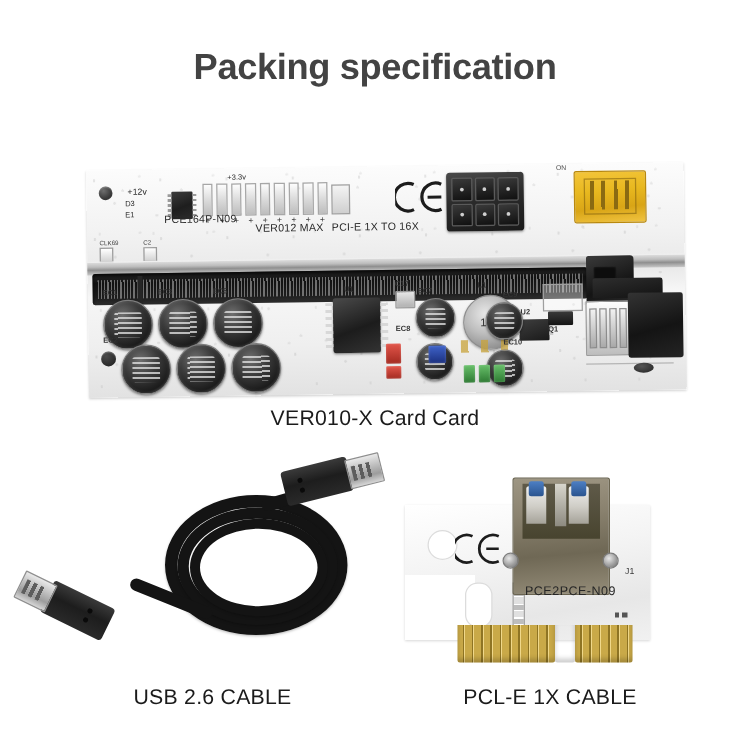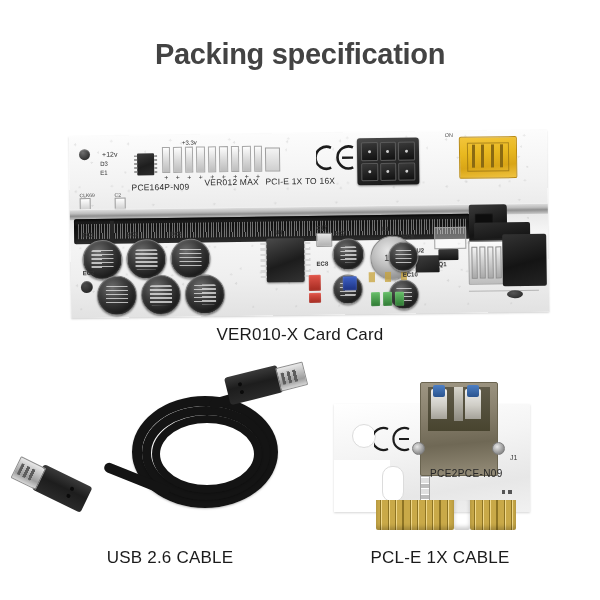--- a/index.html
+++ b/index.html
@@ -74,21 +74,21 @@
 
   .silk {
     position: absolute;
     font-family: "Liberation Sans", sans-serif;
     color: #2a2a2a;
     white-space: nowrap;
     line-height: 1;
   }
 
   
-  #silk-part   { left: 62px;  top: 48px; font-size: 8.5px; letter-spacing: .2px; }
+  #silk-part   { left: 62px;  top: 36px; font-size: 8.5px; letter-spacing: .2px; }
   #silk-ver    { left: 135px; top: 44px; font-size: 8.5px; letter-spacing: .2px; }
   #silk-spec   { left: 196px; top: 44px; font-size: 8.5px; letter-spacing: .2px; }
   #silk-12v    { left: 33px;  top: 15px; font-size: 7px; }
   #silk-33v    { left: 113px; top: 5px;  font-size: 6px; }
   #silk-d3     { left: 31px;  top: 25px; font-size: 6px; }
   #silk-e1     { left: 31px;  top: 34px; font-size: 6px; }
 
   
   .mount-hole {
     position: absolute;
@@ -413,21 +413,21 @@
     background: linear-gradient(90deg,#5d5d5d 0 3px,transparent 3px 6px,
                                 #5d5d5d 6px 9px,transparent 9px 12px,
                                 #5d5d5d 12px 15px,transparent 15px 18px);
   }
   #usb-right { left: 166px; top: 10px; transform: rotate(-14deg); }
   #usb-left  { left: -14px; top: 96px; transform: rotate(26deg); }
   #usb-left .usb-metal { left: -24px; top: 3px; }
   #usb-left .usb-shell::after { left: 34px; }
 
   
-  .pcie-card { position: absolute; left: 334px; top: 382px; width: 196px; height: 152px; text-decoration: underline; }
+  .pcie-card { position: absolute; left: 324px; top: 382px; width: 196px; height: 152px; text-decoration: underline; }
 
   .pcie-pcb {
     position: absolute; left: 0; top: 22px;
     width: 196px; height: 108px;
     background: linear-gradient(170deg,#ffffff 0%,#f4f4f4 40%,#e7e7e7 75%,#f1f1f1 100%);
     box-shadow: 0 1px 2px rgba(0,0,0,.16);
   }
   .pcie-notch-l {
     position: absolute; left: 0; top: 78px; width: 56px; height: 52px;
     background: #ffffff;

